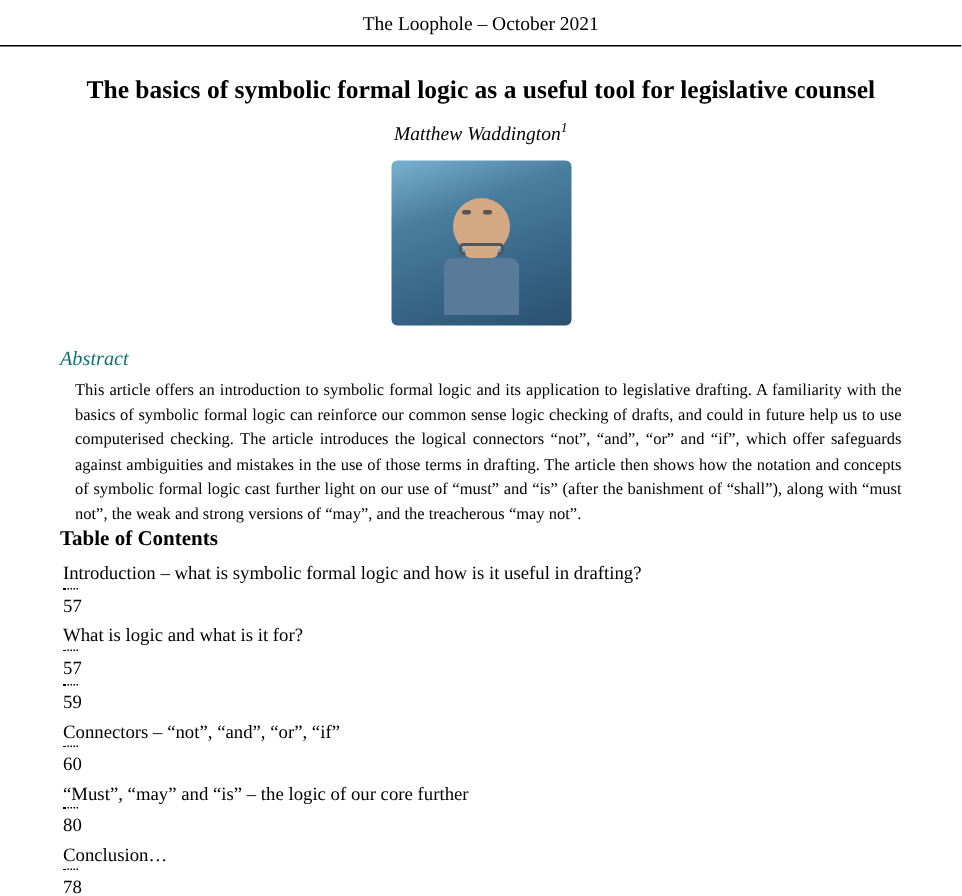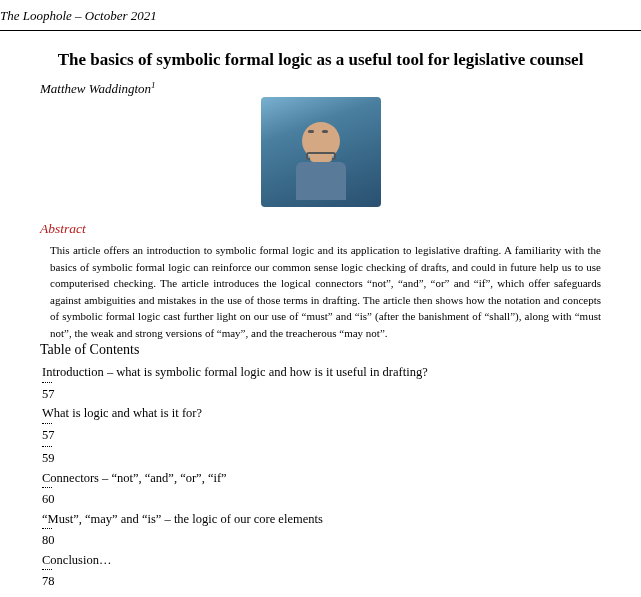--- a/index.html
+++ b/index.html
@@ -5,39 +5,40 @@
     * { margin: 0; padding: 0; box-sizing: border-box; }
     body {
       font-family: "Times New Roman", Times, serif;
       background: #fff;
       color: #000;
       width: 641px;
       min-height: 597px;
       font-size: 13px;
     }
     .header {
-      text-align: left;
+      text-align: center;
       padding: 8px 0 6px 0;
       border-bottom: 1px solid #000;
-      font-style: italic;
       font-size: 13px;
     }
     .content {
       padding: 18px 40px 18px 40px;
     }
     .main-title {
       font-size: 17px;
       font-weight: bold;
       text-align: center;
       line-height: 1.35;
       margin-bottom: 8px;
     }
     .author {
+      text-align: center;
       font-style: italic;
       font-size: 13px;
+      margin-bottom: 10px;
     }
     .author sup {
       font-size: 9px;
       vertical-align: super;
     }
     .photo-container {
       display: flex;
       justify-content: center;
       margin-bottom: 14px;
     }
@@ -99,35 +100,35 @@
       background: rgba(200,220,240,0.4);
     }
     .photo-body {
       width: 50px;
       height: 38px;
       background: #5a7a9a;
       border-radius: 6px 6px 0 0;
       margin: 0 auto;
     }
     .abstract-label {
-      color: #b91c1c;
+      color: #0f766e;
       font-style: italic;
       font-size: 13.5px;
       margin-bottom: 5px;
     }
     .abstract-text {
       font-size: 11px;
       line-height: 1.5;
       text-align: justify;
       margin-bottom: 1px;
       padding-left: 10px;
     }
     .toc-title {
       font-size: 14px;
-      font-weight: normal;
+      font-weight: bold;
       margin-bottom: 6px;
     }
     .toc-item {
       display: flex;
       align-items: baseline;
       font-size: 12.5px;
       margin-bottom: 2px;
       line-height: 1.4;
       flex-direction: column;
     }
@@ -192,21 +193,21 @@
       <div class="toc-item">
         <span class="toc-dots"></span>
         <span class="toc-page">59</span>
       </div>
       <div class="toc-item">
         <span class="toc-label">Connectors – “not”, “and”, “or”, “if”</span>
         <span class="toc-dots"></span>
         <span class="toc-page">60</span>
       </div>
       <div class="toc-item">
-        <span class="toc-label">“Must”, “may” and “is” – the logic of our core elements</span>
+        <span class="toc-label">“Must”, “may” and “is” – the logic of our core further</span>
         <span class="toc-dots"></span>
         <span class="toc-page">80</span>
       </div>
       <div class="toc-item">
         <span class="toc-label">Conclusion…</span>
         <span class="toc-dots"></span>
         <span class="toc-page">78</span>
       </div>
     </div>
 

